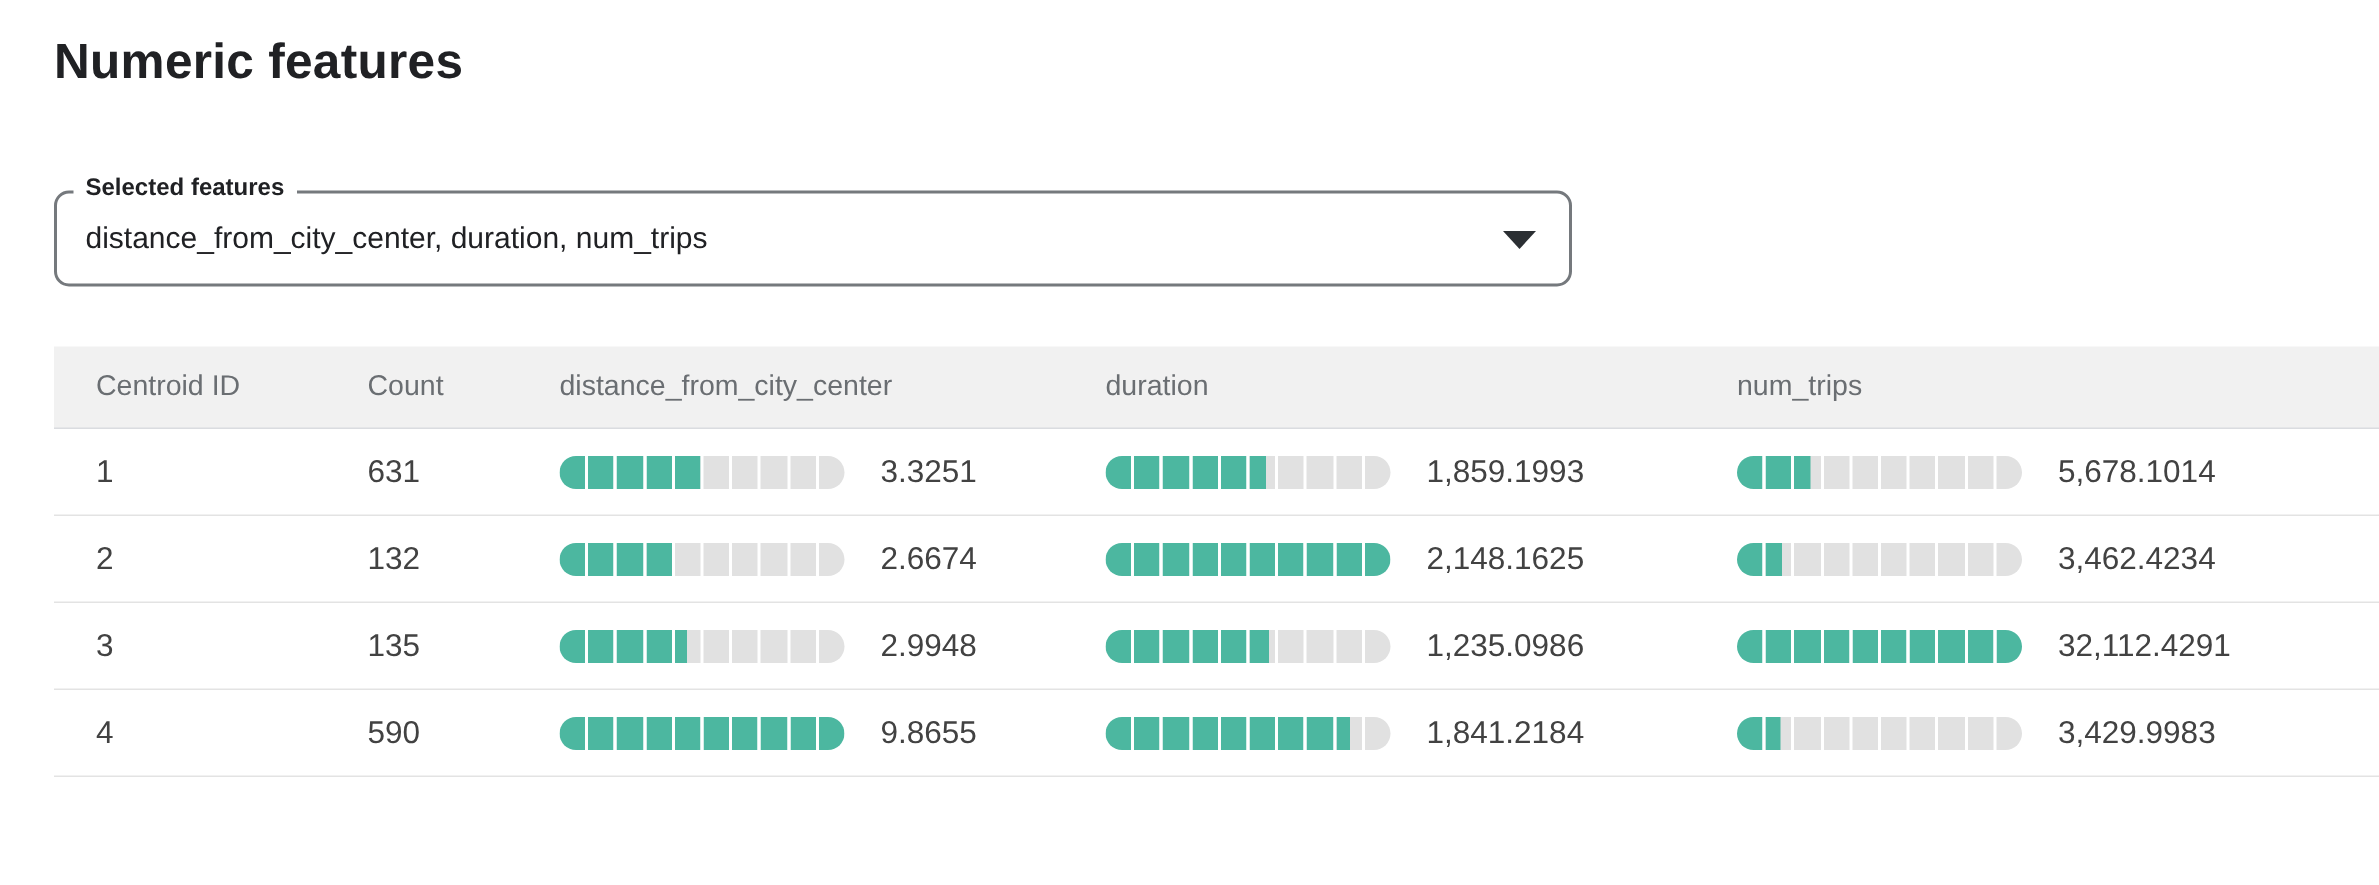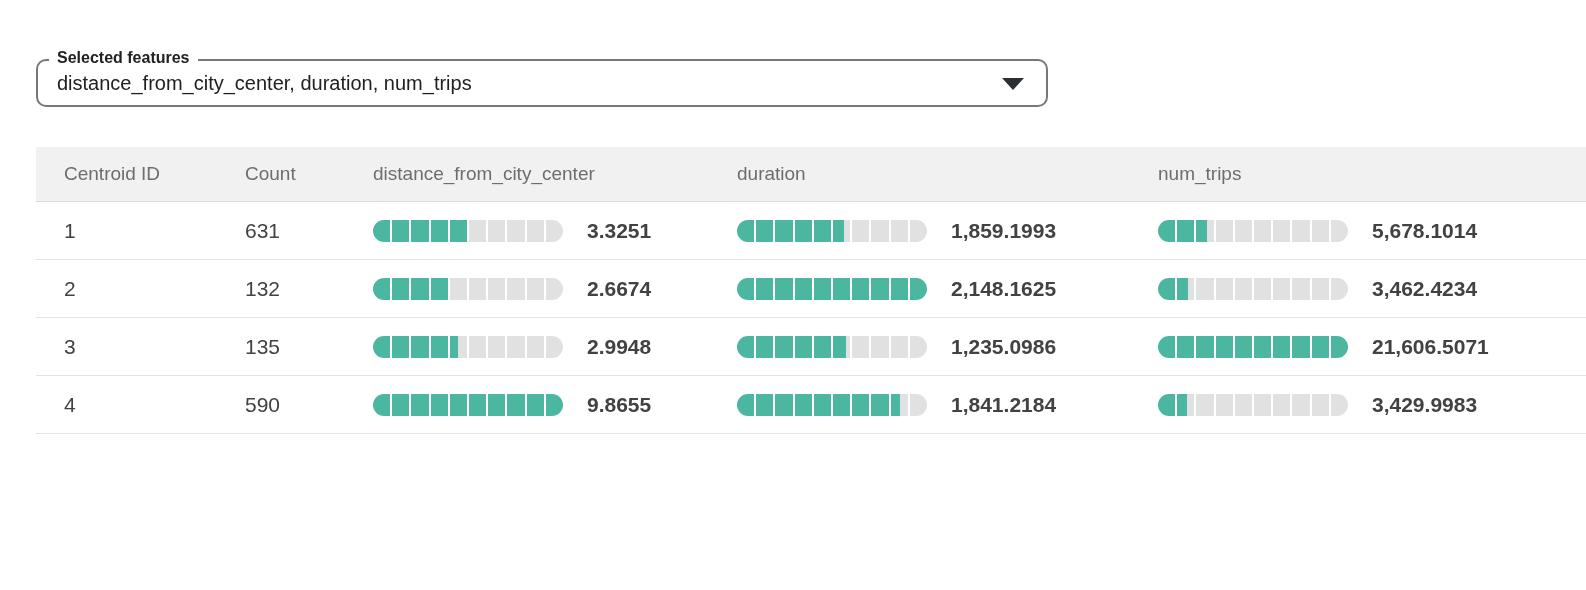--- a/index.html
+++ b/index.html
@@ -24,23 +24,23 @@
   .desc {
     margin: 31px 0 0 0;
     font-size: 19px;
     line-height: 1.25;
     color: #202124;
   }
 
   
   .select-field {
     position: relative;
-    margin-top: 41px;
+    margin-top: 67px;
     width: 1012px;
-    height: 48px;
+    height: 64px;
     box-sizing: border-box;
     border: 2px solid #75797d;
     border-radius: 10px;
     display: flex;
     align-items: center;
     padding: 0 60px 0 19px;
     cursor: pointer;
     background: #fff;
   }
   .select-label {
@@ -102,27 +102,28 @@
   .td { padding-left: 28px; white-space: nowrap; }
   .td.feature { display: flex; align-items: center; gap: 24px; overflow: hidden; }
 
   
   .bar { display: flex; gap: 2px; width: 190px; height: 22px; flex: none; }
   .seg { flex: 1; background: var(--bar-track, #e1e1e1); overflow: hidden; }
   .seg:first-child { border-radius: 11px 0 0 11px; }
   .seg:last-child  { border-radius: 0 11px 11px 0; }
   .fill { height: 100%; background: var(--bar-fill, #4cb7a0); }
 
-  .val { color: var(--body-text, #424242); font-weight: bold; }
+  .val { color: var(--body-text, #424242); }
 </style>
 </head>
 <body>
 
 <div class="page">
 
+  <h1 class="title">Numeric features</h1>
 
 
   <div class="select-field">
     <span class="select-label">Selected features</span>
     <span class="select-value">distance_from_city_center, duration, num_trips</span>
     <span class="caret"></span>
   </div>
 
   <div class="table">
     <div class="thead">
@@ -450,21 +451,21 @@
               <div class="seg">
                 <div class="fill" style="width: 100%;"></div>
               </div>
               <div class="seg">
                 <div class="fill" style="width: 100%;"></div>
               </div>
               <div class="seg">
                 <div class="fill" style="width: 100%;"></div>
               </div>
             </div>
-            <span class="val">21,606.5071</span>
+            <span class="val">32,112.4291</span>
           </div>
         </div>
         <div class="tr">
           <div class="td">4</div>
           <div class="td">590</div>
           <div class="td feature">
             <div class="bar">
               <div class="seg">
                 <div class="fill" style="width: 100%;"></div>
               </div>

